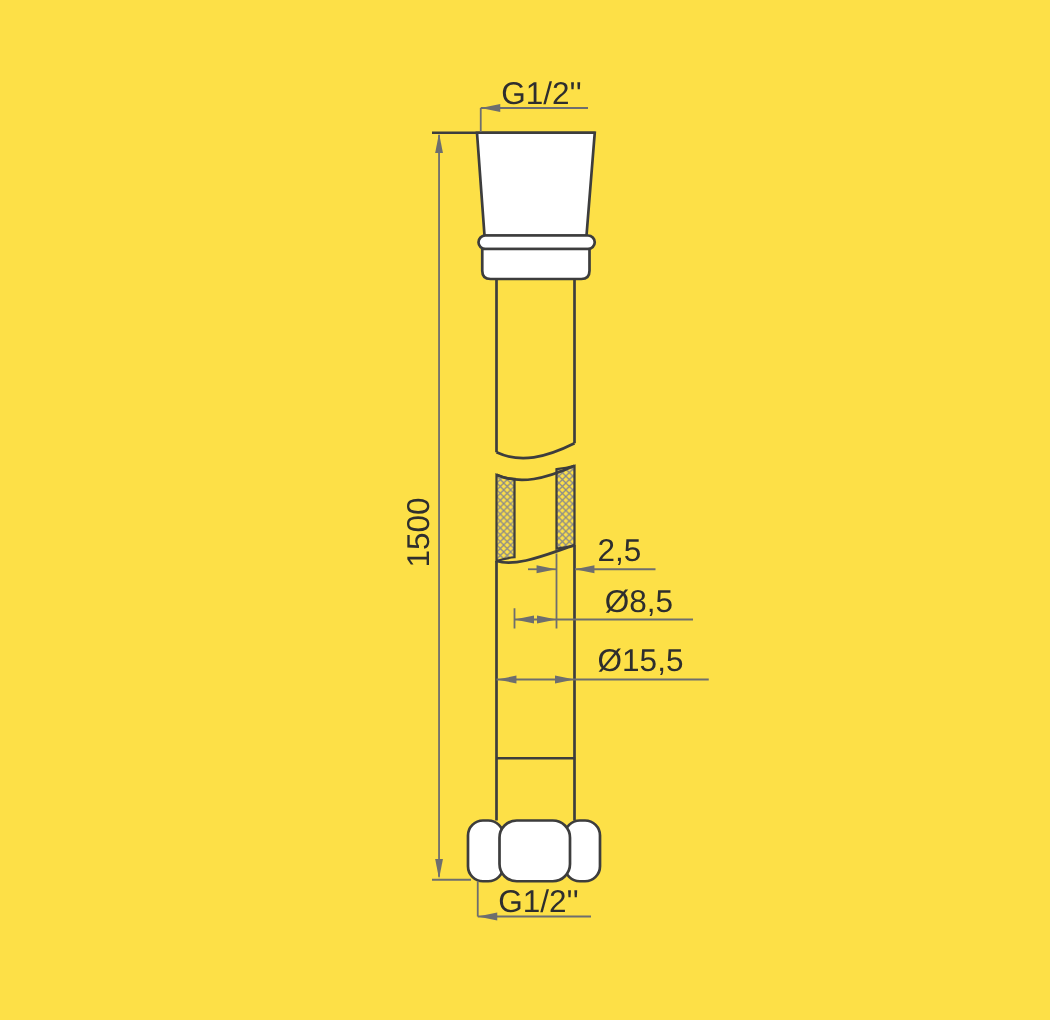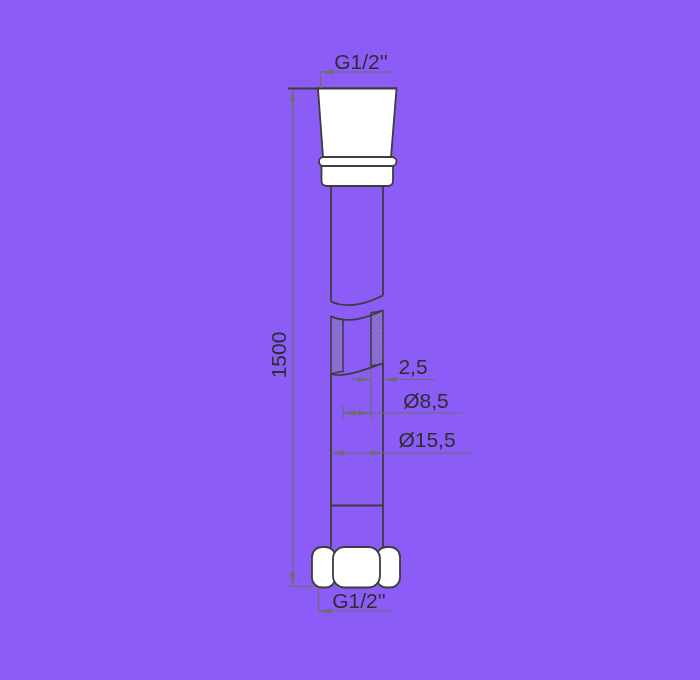--- a/index.html
+++ b/index.html
@@ -4,21 +4,21 @@
 <style>
   html, body {
     margin: 0;
     padding: 0;
     background: #ffffff;
   }
   .stage {
     position: relative;
     width: 700px;
     height: 680px;
-    background: #8b5cf6;
+    background: #fde047;
     overflow: hidden;
   }
   svg { display: block; }
   .dim-text {
     font-family: "Liberation Sans", "DejaVu Sans", sans-serif;
     font-size: 21px;
     fill: #2e2e2e;
   }
 </style>
 </head>

